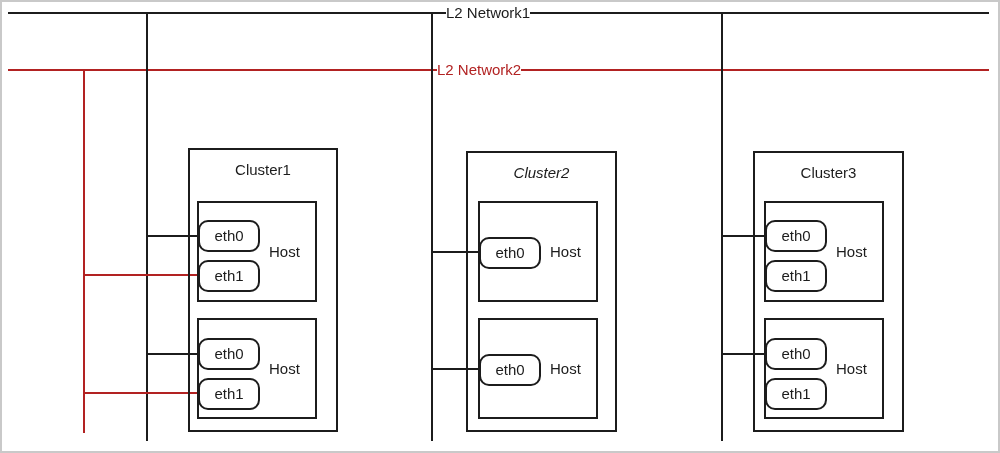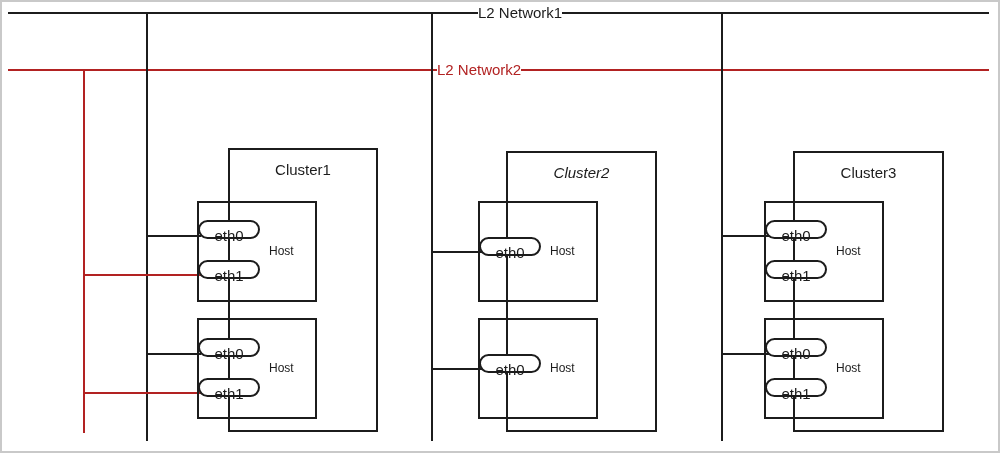--- a/index.html
+++ b/index.html
@@ -25,61 +25,60 @@
     white-space:nowrap;
     z-index:5;
   }
   .busLabel.redText{color:#b22222;}
   .clusterBox{
     position:absolute;
     box-sizing:border-box;
     border:2px solid #1c1c1c;
     background:transparent;
     z-index:2;
-    margin-left:40px;
   }
   .clusterTitle{
     display:block;
     text-align:center;
     margin-top:11px;
     font-size:15px;line-height:18px;
   }
   .hostBox{
     position:absolute;
     box-sizing:border-box;
     width:120px;height:101px;
     border:2px solid #1c1c1c;
     background:transparent;
     z-index:3;
   }
   .hostLabel{
     position:absolute;
-    font-size:12px;line-height:17px;
+    font-size:15px;line-height:17px;
     z-index:4;
   }
   .ethBox{
     position:absolute;
     box-sizing:border-box;
-    width:62px;height:19px;
+    width:62px;height:32px;
     border:2px solid #1c1c1c;
     border-radius:10px;
     background:#fff;
     font-size:15px;line-height:27px;
     text-align:center;
     z-index:4;
   }
   .connector{z-index:1;}
 </style>
 </head>
 <body>
 
 <div class="canvas">
 
   <div class="hline black" style="left:6px;top:10px;width:981px;"></div>
-  <div class="busLabel" style="left:444px;top:2px;margin-left:32px;">L2 Network1</div>
+  <div class="busLabel" style="left:444px;top:2px;">L2 Network1</div>
 
   <div class="hline red" style="left:6px;top:67px;width:981px;"></div>
   <div class="busLabel redText" style="left:435px;top:59px;">L2 Network2</div>
 
   <div class="vline black" style="left:144px;top:10px;height:429px;"></div>
   <div class="vline black" style="left:429px;top:10px;height:429px;"></div>
   <div class="vline black" style="left:719px;top:10px;height:429px;"></div>
   <div class="vline red" style="left:81px;top:67px;height:364px;"></div>
 
   <div class="hline black connector" style="left:145px;top:233px;width:54px;"></div>

